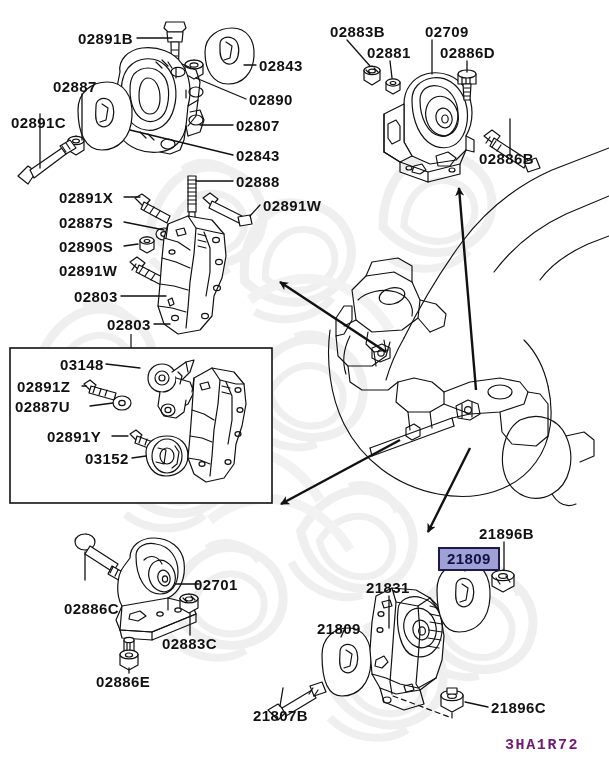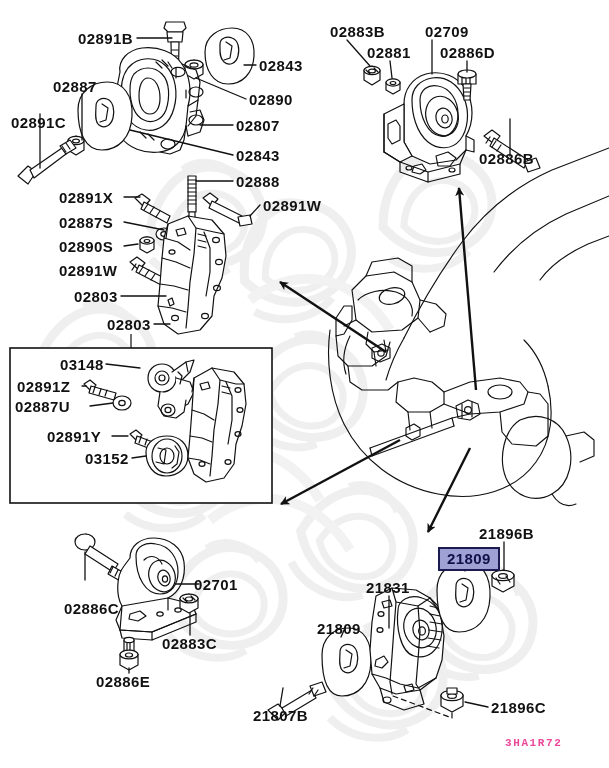--- a/index.html
+++ b/index.html
@@ -39,24 +39,24 @@
   .lbl-hl {
     background: #9fa0d4;
     border: 2px solid #1b1b4f;
     padding: 2px 7px 3px 7px;
     color: #101048;
     letter-spacing: 0.4px;
   }
   .diagcode {
     position: absolute;
     font-family: "Liberation Mono", "DejaVu Sans Mono", monospace;
-    font-size: 11px;
+    font-size: 15px;
     font-weight: 700;
     letter-spacing: 1.6px;
-    color: #ec4899;
+    color: #701a75;
     white-space: nowrap;
   }
 </style>
 </head>
 <body>
 
 <div id="page">
 
   <svg id="artboard" viewBox="0 0 609 768" xmlns="http://www.w3.org/2000/svg">
     <defs>

